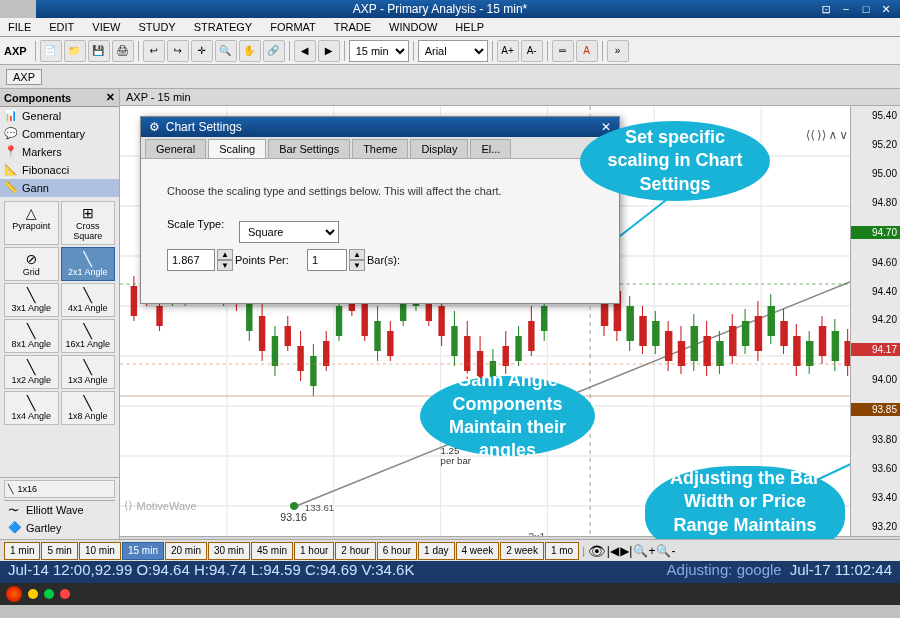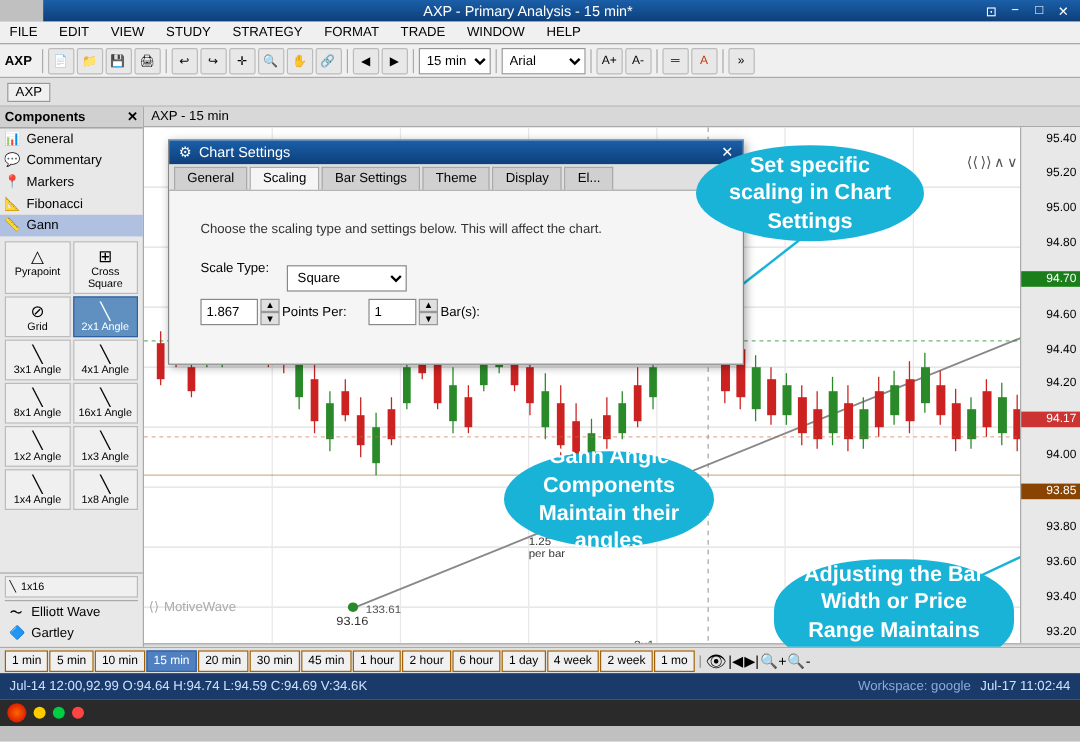--- a/index.html
+++ b/index.html
@@ -259,24 +259,24 @@
       border-color: #3060a0;
     }
     .tf-sep { color: #888; margin: 0 2px; }
 
     
     #statusbar {
       background: #1a3a6a;
       color: #cce0ff;
       height: 22px;
       display: flex;
-      align-items: center;
+      align-items: flex-start;
       justify-content: space-between;
       padding: 0 8px;
-      font-size: 11px;
+      font-size: 15px;
     }
     #statusbar .left { color: #cce0ff; }
 
     
     #instrument-bar {
       background: #e0e0e0;
       height: 24px;
       display: flex;
       align-items: center;
       padding: 0 6px;
@@ -799,21 +799,21 @@
   <span style="cursor:pointer; font-size:14px;">👁</span>
   <span style="cursor:pointer; font-size:12px;">|◀</span>
   <span style="cursor:pointer; font-size:12px;">▶|</span>
   <span style="cursor:pointer; font-size:12px;">🔍+</span>
   <span style="cursor:pointer; font-size:12px;">🔍-</span>
 </div>
 
 <div id="statusbar">
   <div class="left">Jul-14 12:00,92.99 O:94.64 H:94.74 L:94.59 C:94.69 V:34.6K</div>
   <div style="display:flex; align-items:center; gap:8px;">
-    <span class="workspace-label">Workspace: google</span>
+    <span class="workspace-label">Adjusting: google</span>
     <span>Jul-17  11:02:44</span>
   </div>
 </div>
 
 <div style="background: #2a2a2a; height:22px; display:flex; align-items:center; padding: 0 6px; gap:6px;">
   <div style="width:16px; height:16px; background:radial-gradient(circle, #ff6600, #cc0000); border-radius:50%; cursor:pointer;"></div>
   <div style="width:10px; height:10px; background:#ffcc00; border-radius:50%; cursor:pointer;"></div>
   <div style="width:10px; height:10px; background:#00cc44; border-radius:50%; cursor:pointer;"></div>
   <div style="width:10px; height:10px; background:#ff4444; border-radius:50%; cursor:pointer;"></div>
   <div style="flex:1;"></div>

